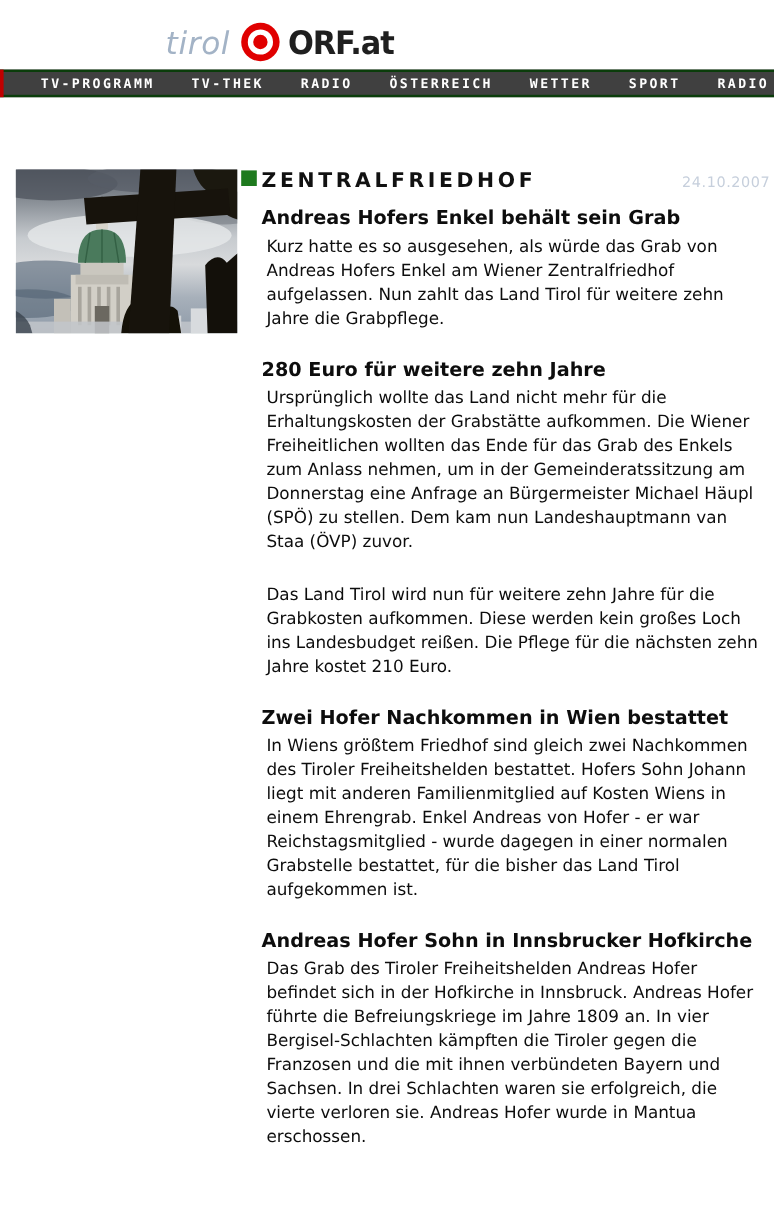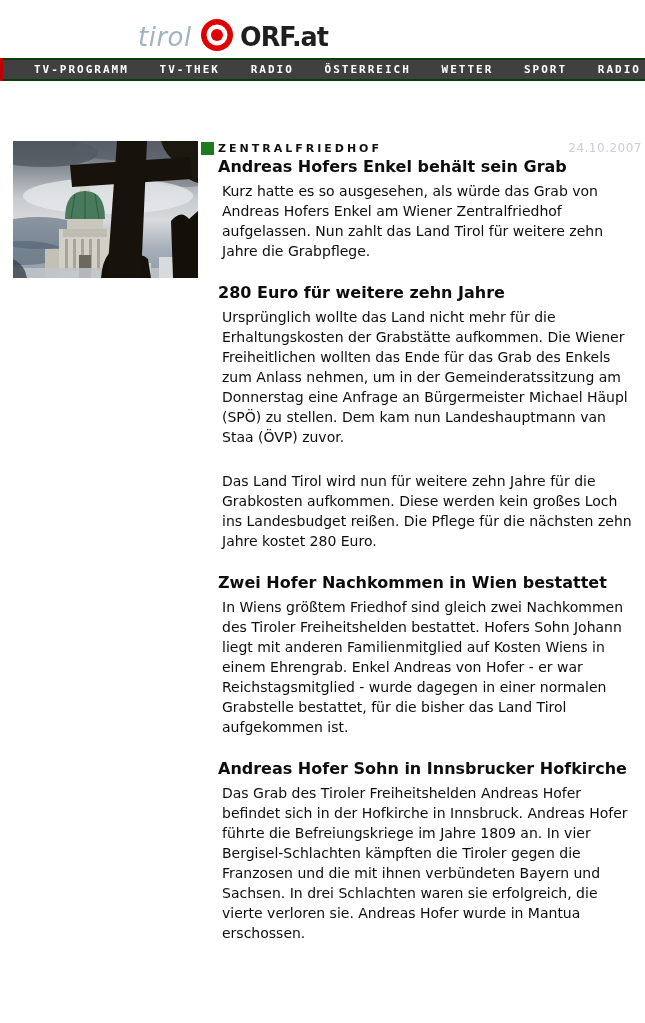--- a/index.html
+++ b/index.html
@@ -22,24 +22,24 @@
     letter-spacing:2px;color:#ffffff;text-align:right;
   }
   .nav-item{cursor:pointer;white-space:nowrap;}
   .nav-red{position:absolute;left:0;top:58px;width:3px;height:23px;background:#c00000;z-index:2;}
   
   .photo{position:absolute;left:13px;top:141px;width:185px;height:137px;overflow:hidden;}
   .photo svg{display:block;}
   .cat-marker{position:absolute;left:201px;top:142px;width:13px;height:13px;background:#1e7a1e;}
   .col{position:absolute;left:218px;top:141px;width:424px;}
   .cat-row{display:flex;justify-content:space-between;align-items:baseline;height:16px;}
-  .cat-label{font-size:11px;font-weight:bold;letter-spacing:3px;color:#111;}
+  .cat-label{font-size:17px;font-weight:bold;letter-spacing:3px;color:#111;}
   .cat-date{font-size:12px;color:#c6cfdc;letter-spacing:.5px;}
   h1,h2{font-size:16px;font-weight:bold;line-height:20px;margin:0;}
-  h1{margin-top:0;}
+  h1{margin-top:15px;}
   p{font-size:14px;line-height:20px;margin:4px;}
   .section-first h2{margin-top:32px;}
   .section h2{margin-top:22px;}
   .section p + p{margin-top:24px;}
 </style>
 </head>
 <body>
 
 <div class="logo">
   <span class="logo-region">tirol</span>
@@ -119,21 +119,21 @@
     <span class="cat-label">ZENTRALFRIEDHOF</span>
     <span class="cat-date">24.10.2007</span>
   </div>
 
   <h1>Andreas Hofers Enkel behält sein Grab</h1>
   <p>Kurz hatte es so ausgesehen, als würde das Grab von Andreas Hofers Enkel am Wiener Zentralfriedhof aufgelassen. Nun zahlt das Land Tirol für weitere zehn Jahre die Grabpflege.</p>
 
   <div class="section section-first">
     <h2>280 Euro für weitere zehn Jahre</h2>
     <p>Ursprünglich wollte das Land nicht mehr für die Erhaltungskosten der Grabstätte aufkommen. Die Wiener Freiheitlichen wollten das Ende für das Grab des Enkels zum Anlass nehmen, um in der Gemeinderatssitzung am Donnerstag eine Anfrage an Bürgermeister Michael Häupl (SPÖ) zu stellen. Dem kam nun Landeshauptmann van Staa (ÖVP) zuvor.</p>
-    <p>Das Land Tirol wird nun für weitere zehn Jahre für die Grabkosten aufkommen. Diese werden kein großes Loch ins Landesbudget reißen. Die Pflege für die nächsten zehn Jahre kostet 280 Euro.</p>
+    <p>Das Land Tirol wird nun für weitere zehn Jahre für die Grabkosten aufkommen. Diese werden kein großes Loch ins Landesbudget reißen. Die Pflege für die nächsten zehn Jahre kostet 210 Euro.</p>
   </div>
 
   <div class="section">
     <h2>Zwei Hofer Nachkommen in Wien bestattet</h2>
     <p>In Wiens größtem Friedhof sind gleich zwei Nachkommen des Tiroler Freiheitshelden bestattet. Hofers Sohn Johann liegt mit anderen Familienmitglied auf Kosten Wiens in einem Ehrengrab. Enkel Andreas von Hofer - er war Reichstagsmitglied - wurde dagegen in einer normalen Grabstelle bestattet, für die bisher das Land Tirol aufgekommen ist.</p>
   </div>
 
   <div class="section">
     <h2>Andreas Hofer Sohn in Innsbrucker Hofkirche</h2>
     <p>Das Grab des Tiroler Freiheitshelden Andreas Hofer befindet sich in der Hofkirche in Innsbruck. Andreas Hofer führte die Befreiungskriege im Jahre 1809 an. In vier Bergisel-Schlachten kämpften die Tiroler gegen die Franzosen und die mit ihnen verbündeten Bayern und Sachsen. In drei Schlachten waren sie erfolgreich, die vierte verloren sie. Andreas Hofer wurde in Mantua erschossen.</p>

